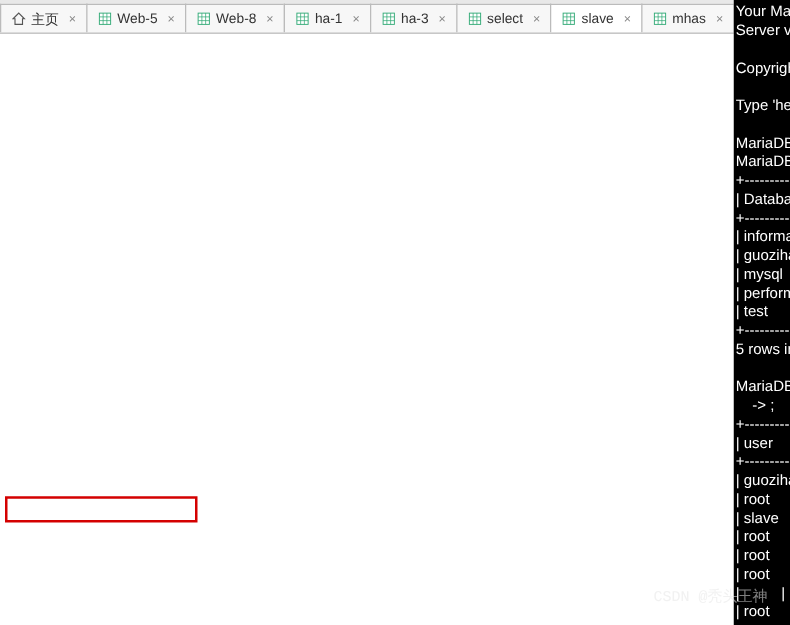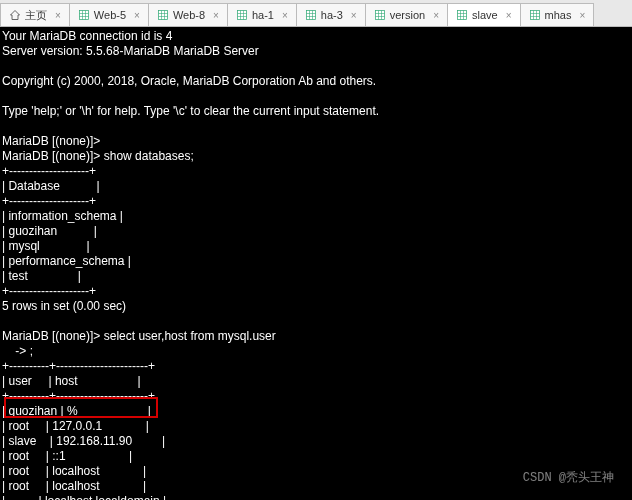--- a/index.html
+++ b/index.html
@@ -1,16 +1,16 @@
 <!DOCTYPE html>
 <html><head>
 <meta charset="utf-8">
 <style>
   html,body{margin:0;padding:0;height:100%;font-family:sans-serif;font-size:12px;background:#f0f0f0;}
-  .window{width:632px;height:500px;display:flex;flex-direction:column;background:#fff;overflow:hidden;}
+  .window{width:632px;height:500px;display:flex;flex-direction:row;background:#fff;overflow:hidden;}
   .tabbar{display:flex;align-items:center;height:26px;background:#e8e8e8;border-bottom:1px solid #bbb;overflow:hidden;}
   .tab{display:flex;align-items:center;gap:4px;height:22px;padding:0 8px;border:1px solid #bbb;border-bottom:0;background:#f7f7f7;margin-top:3px;margin-right:-1px;font-size:11px;color:#333;white-space:nowrap;}
   .tab.active{background:#fff;}
   .tab .close{margin-left:4px;color:#888;font-size:10px;}
   .tab .ico{width:12px;height:12px;}
   .terminal{flex:1;background:#000;color:#fff;font-family:Liberation Sans, sans-serif;font-size:12px;line-height:15px;padding:2px;white-space:pre;overflow:hidden;}
   .watermark{position:absolute;right:18px;bottom:14px;color:rgba(230,230,230,0.55);font-size:12px;font-family:Liberation Mono, monospace;}
   .wrap{position:relative;width:632px;height:500px;}
   .redbox{position:absolute;border:2px solid #d40000;}
   svg{display:block;}
@@ -70,21 +70,21 @@
           <span>ha-3</span>
           <span class="close">×</span>
         </div>
         <div class="tab">
           <span>
             <svg class="ico" viewBox="0 0 16 16">
               <rect x="2" y="2" width="12" height="12" fill="#fff" stroke="#3a7"></rect>
               <path d="M2 6 H14 M2 10 H14 M6 2 V14 M10 2 V14" stroke="#3a7" stroke-width="0.8"></path>
             </svg>
           </span>
-          <span>version</span>
+          <span>select</span>
           <span class="close">×</span>
         </div>
         <div class="tab active">
           <span>
             <svg class="ico" viewBox="0 0 16 16">
               <rect x="2" y="2" width="12" height="12" fill="#fff" stroke="#3a7"></rect>
               <path d="M2 6 H14 M2 10 H14 M6 2 V14 M10 2 V14" stroke="#3a7" stroke-width="0.8"></path>
             </svg>
           </span>
           <span>slave</span>

